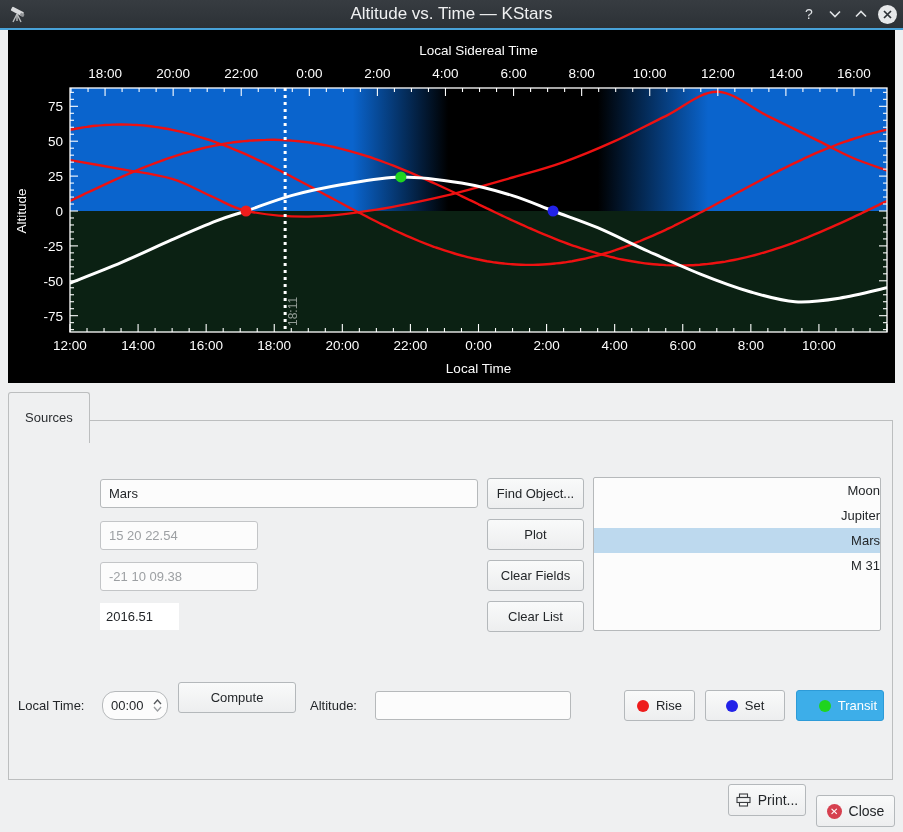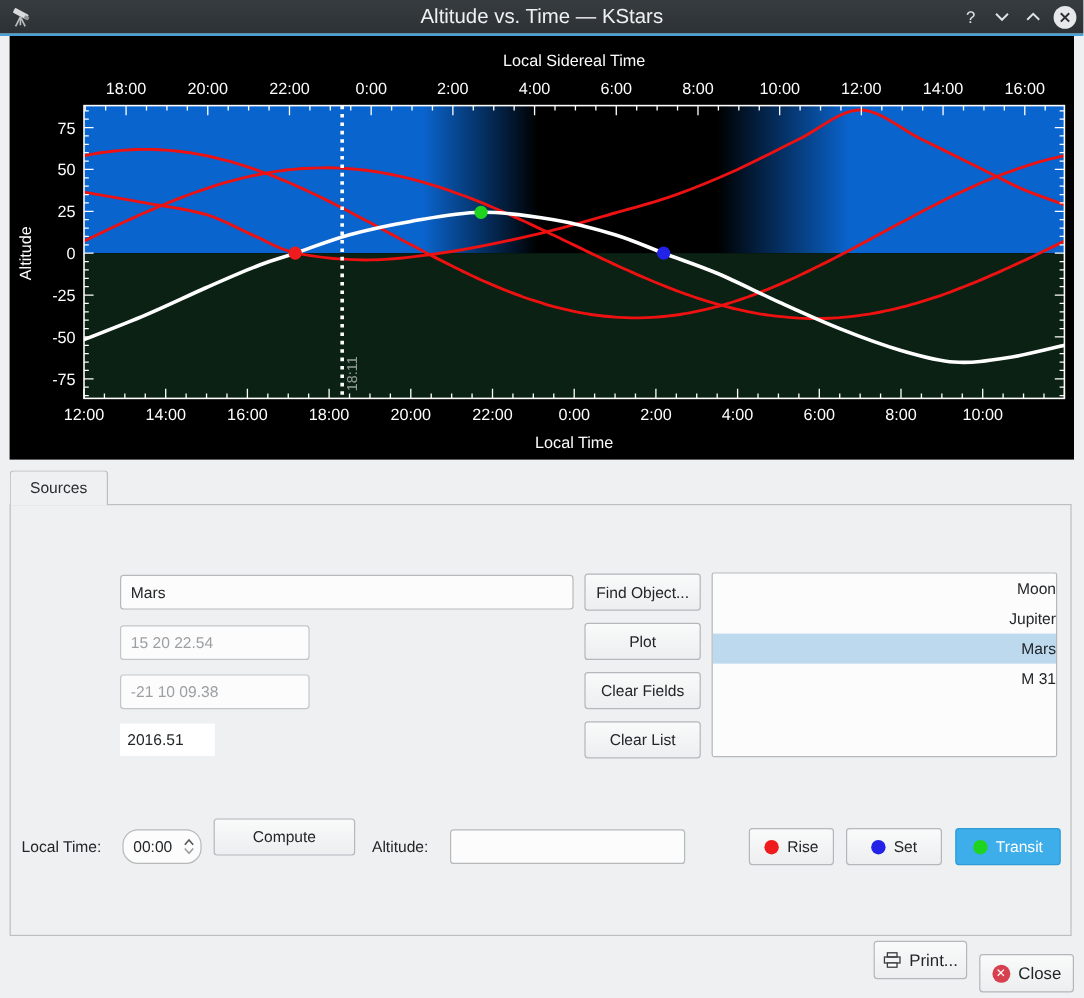--- a/index.html
+++ b/index.html
@@ -20,21 +20,21 @@
   .tb-close{width:19px;height:19px;border-radius:50%;background:#e6e8ea;
             display:flex;align-items:center;justify-content:center;}
   .accent-line{position:absolute;left:0;top:28px;width:903px;height:2px;background:#48a2d8;}
 
   
   .chart-panel{position:absolute;left:8px;top:30px;width:887px;height:353px;background:#000;}
   .chart-panel svg{display:block;}
 
   
   .tabbar{position:absolute;left:8px;top:392px;height:29px;display:flex;}
-  .tab{height:28px;line-height:28px;padding:0 16px;font-size:13px;border:1px solid #a9abad;
+  .tab{height:28px;line-height:28px;padding:11px 16px;font-size:13px;border:1px solid #a9abad;
        border-bottom:none;border-radius:3px 3px 0 0;background:#b9bcbe;color:#2b2e31;margin-right:-1px;}
   .tab.active{background:#eff0f1;border-color:#bcbebf;position:relative;z-index:3;}
   .frame{position:absolute;left:8px;top:420px;width:883px;height:358px;
          border:1px solid #bcbebf;background:#eff0f1;z-index:1;}
 
   .flabel{position:absolute;font-size:13px;color:#232629;}
   .input{position:absolute;background:#fcfcfc;border:1px solid #b6b9bb;border-radius:3px;
          font-size:13px;color:#232629;display:flex;align-items:center;padding:0 8px;box-sizing:border-box;}
   .input.disabled{color:#9da0a3;border-color:#c3c5c7;}
   .input.flat{border:none;background:#fff;border-radius:0;padding:0 6px;}
@@ -373,21 +373,21 @@
   <div class="input" style="left:375px;top:691px;width:196px;height:29px;z-index:2;"></div>
 
   <button class="btn" style="left:624px;top:690px;width:71px;height:31px;z-index:2;">
     <span class="dot" id="rise-dot" style="background: rgb(238, 28, 28);"></span>
     <span>Rise</span>
   </button>
   <button class="btn" style="left:705px;top:690px;width:80px;height:31px;z-index:2;">
     <span class="dot" id="set-dot" style="background: rgb(34, 34, 232);"></span>
     <span>Set</span>
   </button>
-  <button class="btn primary" style="left:796px;top:690px;width:88px;height:31px;z-index:2;">
+  <button class="btn primary" style="left:796px;top:690px;width:88px;height:31px;z-index:2;justify-content:flex-end;">
     <span class="dot" id="transit-dot" style="background: rgb(31, 212, 31);"></span>
     <span>Transit</span>
   </button>
 
   <button class="btn" style="left:728px;top:784px;width:78px;height:32px;font-size:14px;z-index:2;">
     <svg width="15" height="14" viewBox="0 0 15 14">
       <rect x="3.5" y="1" width="8" height="3.5" fill="none" stroke="#3a3d40" stroke-width="1.1"></rect>
       <rect x="1" y="4.5" width="13" height="5" fill="none" stroke="#3a3d40" stroke-width="1.1"></rect>
       <rect x="3.5" y="9.5" width="8" height="3.5" fill="#fff" stroke="#3a3d40" stroke-width="1.1"></rect>
     </svg>

